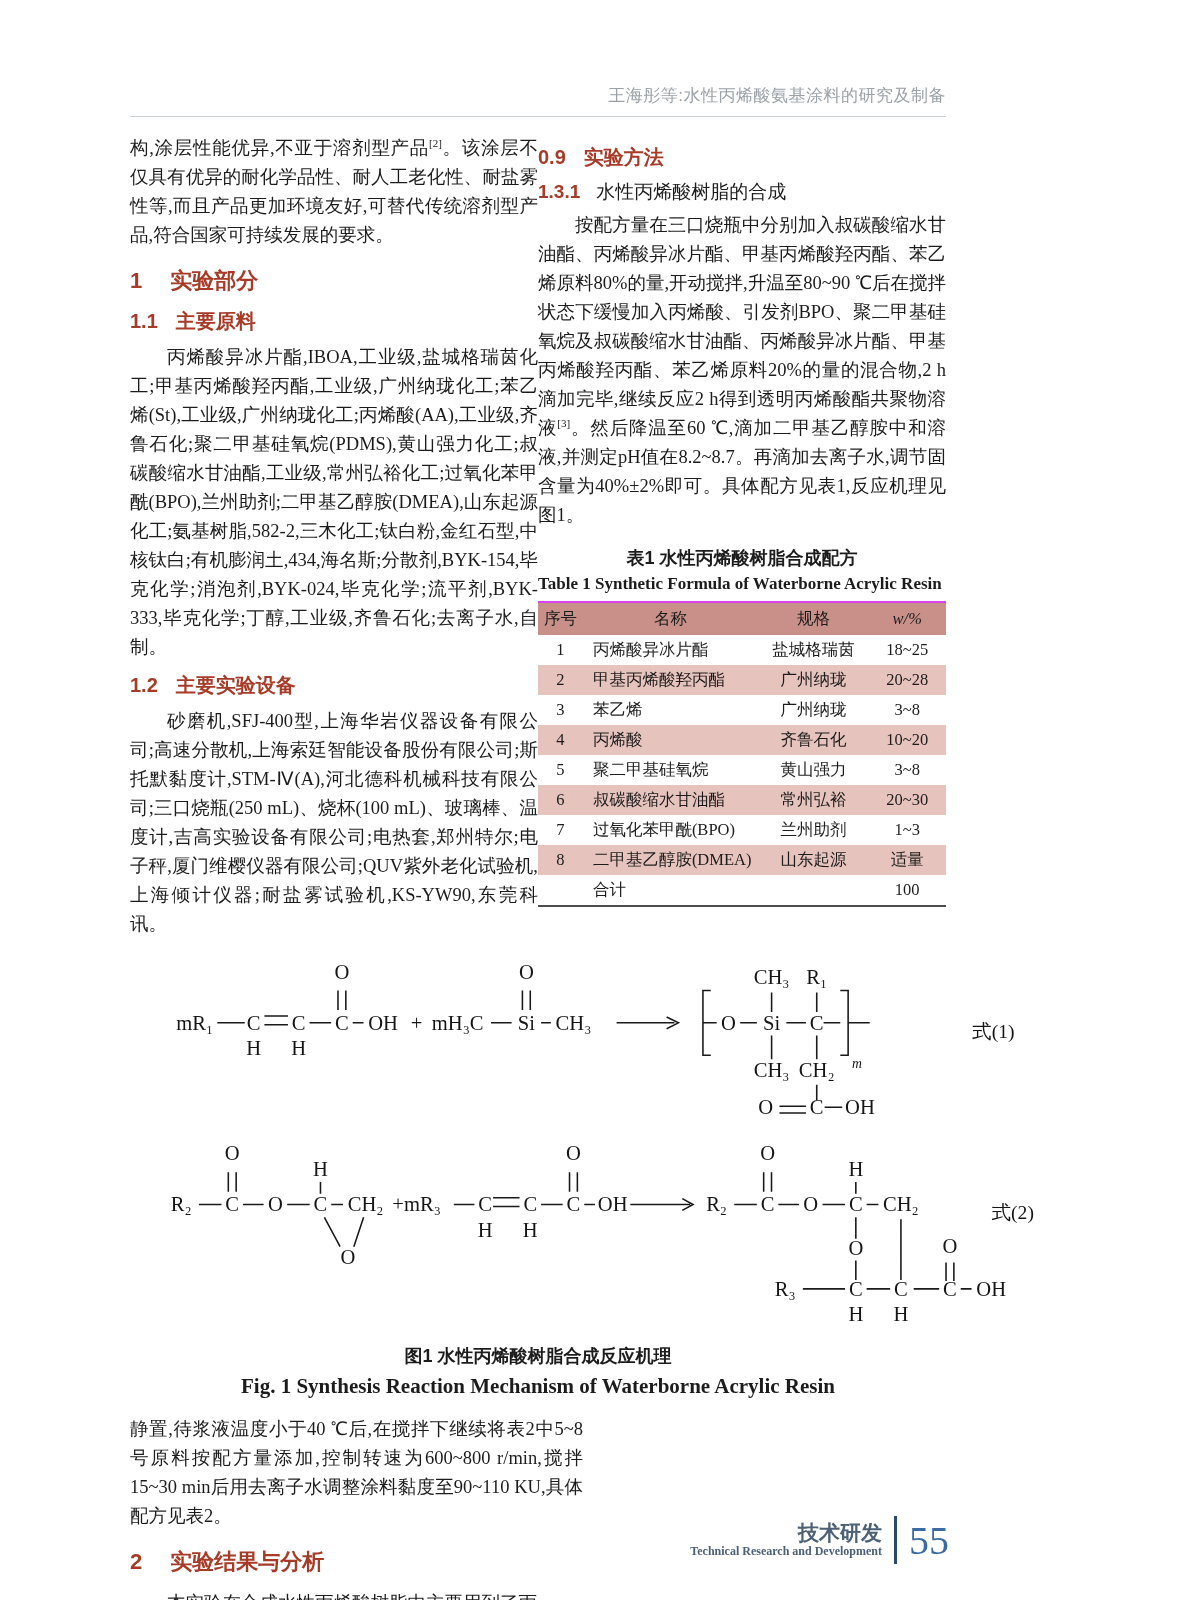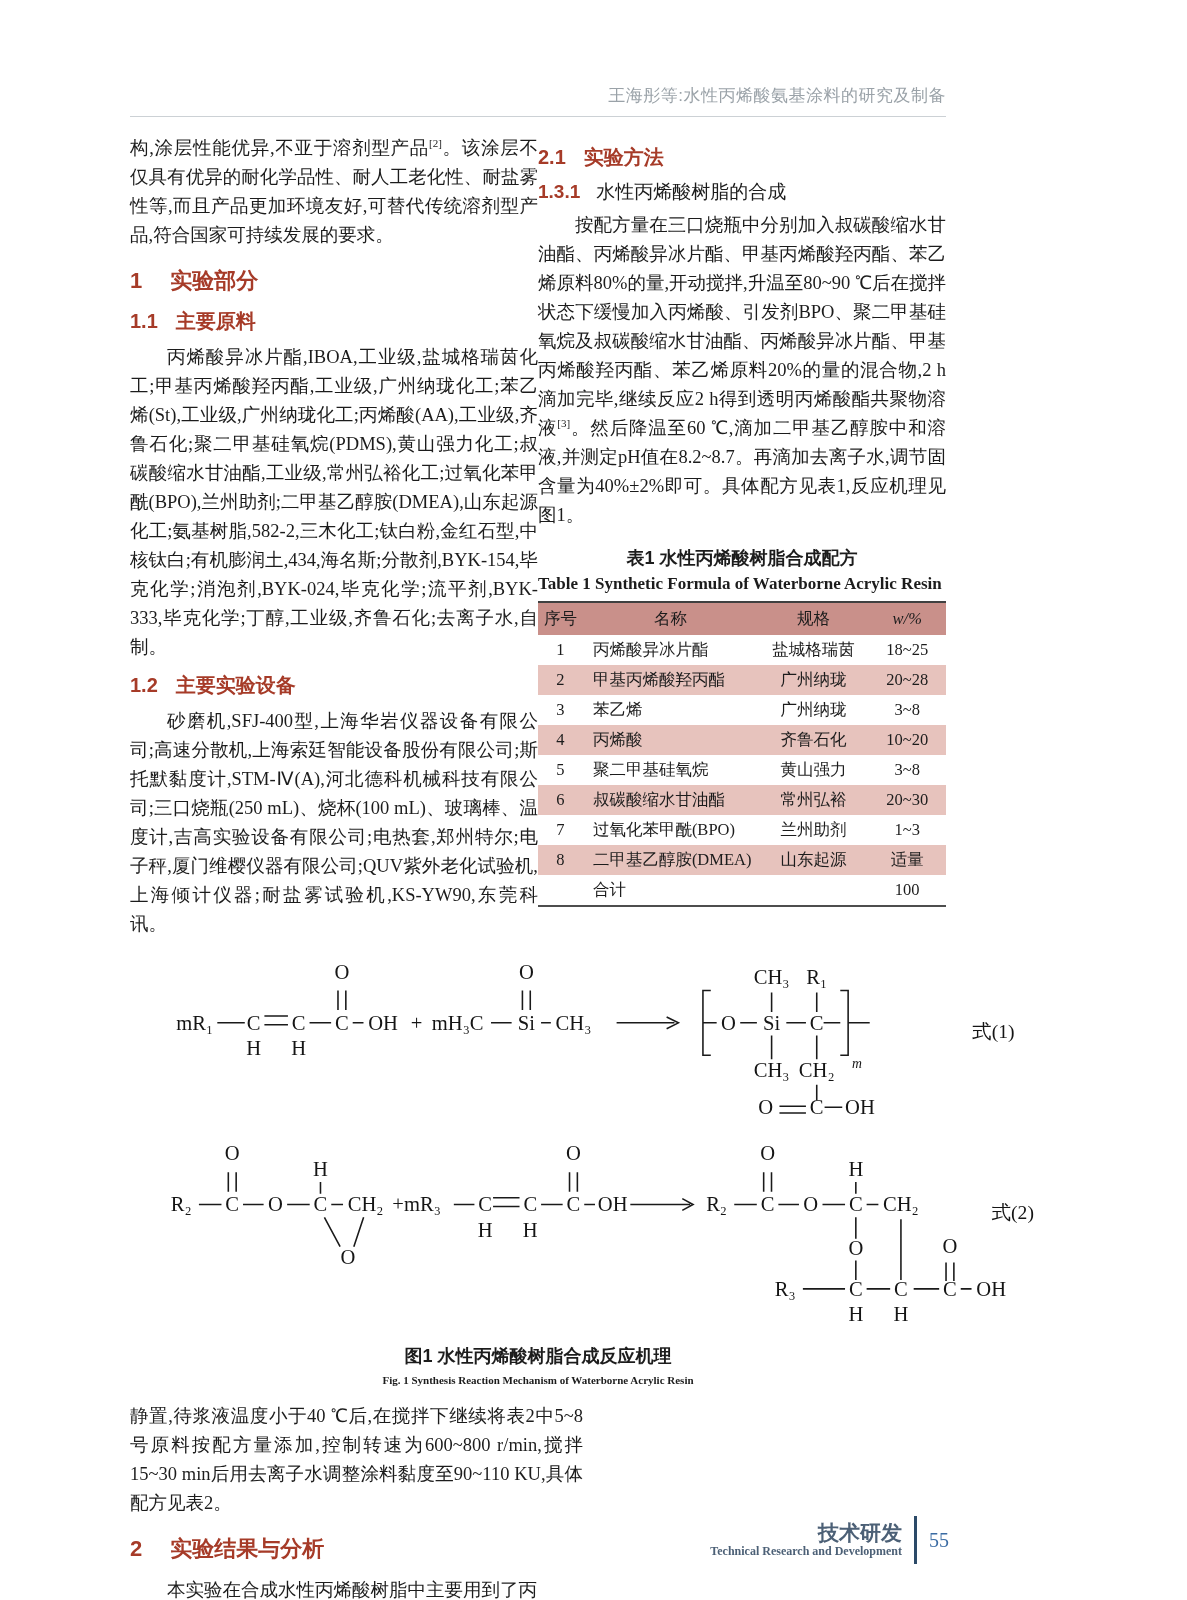--- a/index.html
+++ b/index.html
@@ -47,48 +47,48 @@
   .h-3{margin:8px 0 6px;font-size:19px;font-weight:normal;}
   .h-3 .num{color:var(--heading-red);font-family:"Liberation Sans",sans-serif;
     font-weight:bold;margin-right:16px;}
   .h-3 .ttl{color:var(--body-text);}
   
   .tbl-block{margin-top:16px;}
   .tbl-title-cn{text-align:center;font-family:"Liberation Sans",sans-serif;
     font-weight:bold;font-size:18px;margin:8px 0 4px;}
   .tbl-title-en{text-align:left;font-weight:bold;font-size:17px;margin:4px 0 7px;}
   table{width:100%;border-collapse:collapse;font-size:16.5px;
-    border-top:2px solid #404040;border-bottom:2px solid #4e4e4e;}
+    border-top:2px solid #d946ef;border-bottom:2px solid #4e4e4e;}
   th{background:var(--table-header-bg);font-weight:normal;padding:5px 2px;}
   th:last-child{font-style:italic;}
   td{padding:4px 2px;text-align:center;}
   tr.alt td{background:var(--table-alt-row-bg);}
   td.c1{text-align:left;padding-left:10px;}
   th.c1{text-align:center;}
   
   .figure-block{margin-top:10px;}
   .eq{display:block;margin:0 auto;}
   .eq text{font-family:"Liberation Serif",serif;font-size:21px;
     fill:#151515;text-anchor:middle;}
   .eq text.sub{font-size:14px;font-style:italic;}
   .eq text.lbl{font-size:20px;}
   .eq path{stroke:#1a1a1a;stroke-width:1.6;fill:none;}
   .fig-cap-cn{text-align:center;font-family:"Liberation Sans",sans-serif;
     font-weight:bold;font-size:18px;margin-top:12px;}
-  .fig-cap-en{text-align:center;font-weight:bold;font-size:11px;margin-top:6px;}
+  .fig-cap-en{text-align:center;font-weight:bold;font-size:21px;margin-top:6px;}
   .bottom-cols{margin-top:16px;}
   
   .footer{position:absolute;right:122px;bottom:36px;
     display:flex;align-items:center;gap:12px;}
   .footer-text{text-align:right;}
   .footer-cn{font-family:"Liberation Sans",sans-serif;font-weight:bold;
     font-size:21px;color:var(--footer-slate);line-height:22px;}
   .footer-en{font-size:12px;color:var(--footer-slate);font-weight:bold;}
   .footer-bar{width:3px;height:48px;background:#2c4a68;}
-  .footer-page{font-size:20px;color:var(--footer-blue);}
+  .footer-page{font-size:40px;color:var(--footer-blue);}
 </style>
 </head>
 <body>
 
 <div class="page">
 
   <div class="running-head">王海彤等:水性丙烯酸氨基涂料的研究及制备</div>
 
   <div class="cols">
     <div class="col">
@@ -99,21 +99,21 @@
       <div class="h-sub"><span class="num">1.1</span><span>主要原料</span></div>
 
       <p class="indent">丙烯酸异冰片酯,IBOA,工业级,盐城格瑞茵化工;甲基丙烯酸羟丙酯,工业级,广州纳珑化工;苯乙烯(St),工业级,广州纳珑化工;丙烯酸(AA),工业级,齐鲁石化;聚二甲基硅氧烷(PDMS),黄山强力化工;叔碳酸缩水甘油酯,工业级,常州弘裕化工;过氧化苯甲酰(BPO),兰州助剂;二甲基乙醇胺(DMEA),山东起源化工;氨基树脂,582-2,三木化工;钛白粉,金红石型,中核钛白;有机膨润土,434,海名斯;分散剂,BYK-154,毕克化学;消泡剂,BYK-024,毕克化学;流平剂,BYK-333,毕克化学;丁醇,工业级,齐鲁石化;去离子水,自制。</p>
 
       <div class="h-sub"><span class="num">1.2</span><span>主要实验设备</span></div>
 
       <p class="indent">砂磨机,SFJ-400型,上海华岩仪器设备有限公司;高速分散机,上海索廷智能设备股份有限公司;斯托默黏度计,STM-Ⅳ(A),河北德科机械科技有限公司;三口烧瓶(250 mL)、烧杯(100 mL)、玻璃棒、温度计,吉高实验设备有限公司;电热套,郑州特尔;电子秤,厦门维樱仪器有限公司;QUV紫外老化试验机,上海倾计仪器;耐盐雾试验机,KS-YW90,东莞科讯。</p>
     </div>
 
     <div class="col">
-      <div class="h-sub"><span class="num">2.1</span><span>实验方法</span></div>
+      <div class="h-sub"><span class="num">0.9</span><span>实验方法</span></div>
 
       <div class="h-3"><span class="num">1.3.1</span><span class="ttl">水性丙烯酸树脂的合成</span></div>
 
       <p class="indent"><span>按配方量在三口烧瓶中分别加入叔碳酸缩水甘油酯、丙烯酸异冰片酯、甲基丙烯酸羟丙酯、苯乙烯原料80%的量,开动搅拌,升温至80~90 ℃后在搅拌状态下缓慢加入丙烯酸、引发剂BPO、聚二甲基硅氧烷及叔碳酸缩水甘油酯、丙烯酸异冰片酯、甲基丙烯酸羟丙酯、苯乙烯原料20%的量的混合物,2 h滴加完毕,继续反应2 h得到透明丙烯酸酯共聚物溶液</span><sup>[3]</sup><span>。然后降温至60 ℃,滴加二甲基乙醇胺中和溶液,并测定pH值在8.2~8.7。再滴加去离子水,调节固含量为40%±2%即可。具体配方见表1,反应机理见图1。</span></p>
 
       <div class="tbl-block">
         <div class="tbl-title-cn">表1  水性丙烯酸树脂合成配方</div>
         <div class="tbl-title-en">Table 1  Synthetic Formula of Waterborne Acrylic Resin</div>
         <table>
           <thead>

